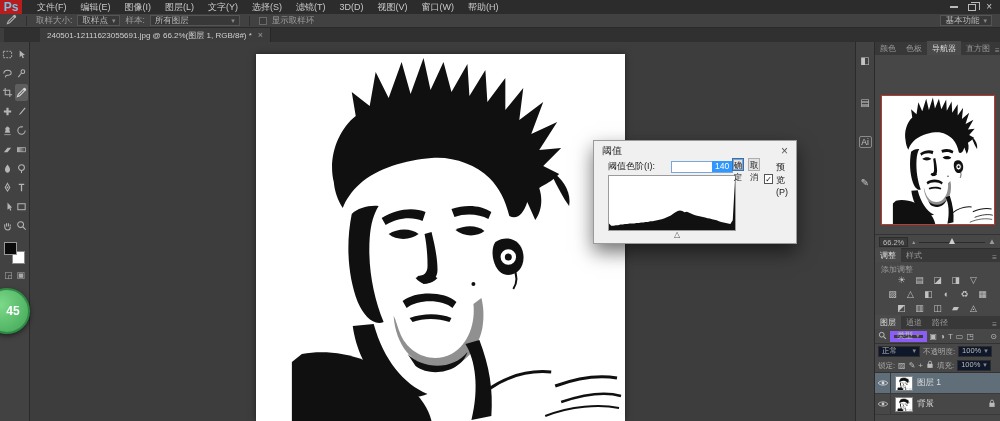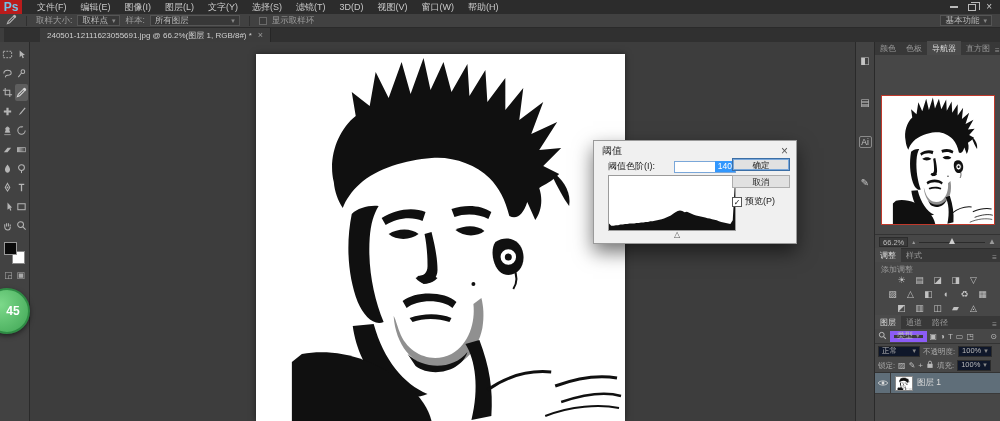--- a/index.html
+++ b/index.html
@@ -108,30 +108,30 @@
   .lthumb svg { width:100%; height:100%; display:block; }
   .layer-row .lockico { margin-left:auto; }
 
   
   .dialog { position:absolute; left:593px; top:140px; width:204px; height:104px;
     background:#f0f0f0; border:1px solid #9a9a9a; box-shadow:0 8px 18px rgba(0,0,0,.55);
     color:#222; font-size:9px; z-index:50; }
   .dlg-title { display:flex; justify-content:space-between; align-items:center; padding:3px 8px 1px;gap:36px; }
   .dlg-name { font-size:10px; color:#333; }
   .dlg-close { color:#555; font-size:12px; line-height:10px; }
-  .thr-row { margin:1px 0 2px 14px; width:128px; display:flex; justify-content:space-between;
+  .thr-row { margin:1px 0 2px 14px; width:128px; display:flex; justify-content:flex-start;
     align-items:center; gap:16px; }
   .thr-input { background:#fff; border:1px solid #7aa7d9; height:12px; display:flex; align-items:center;padding-left:40px; }
   .thr-input span { background:#3297fd; color:#fff; padding:0 3px; font-size:8.5px; line-height:11px; }
   .hist-box { margin-left:14px; width:128px; height:56px; background:#fff; border:1px solid #9b9b9b; }
   .hist-box svg { width:100%; height:100%; display:block; }
   .thr-slider { position:relative; margin-left:14px; width:128px; height:12px; }
   .thr-thumb { position:absolute; top:-1px; color:#555; font-size:8px; }
   .dlg-right { position:absolute; right:6px; top:17px; width:58px; display:flex;
-    flex-direction:column; gap:4px; }
+    flex-direction:row; gap:4px; }
   .dlg-btn { height:13px; background:#e1e1e1; border:1px solid #adadad; font-size:8.5px;
     text-align:center; line-height:12px; color:#222; }
   .dlg-btn.primary { border-color:#3b6ea5; box-shadow:inset 0 0 0 1px #7aa7d9; }
   .dlg-check { display:flex; align-items:center; gap:3px; margin-top:3px; }
   .cbox { width:10px; height:10px; background:#fff; border:1px solid #555; font-size:8px;
     line-height:9px; text-align:center; color:#111; }
 
   
   .badge { position:absolute; left:-16px; top:288px; width:46px; height:46px; border-radius:50%;
     background:radial-gradient(circle at 35% 35%, #7cd98a, #3fa554); border:2px solid #2e8b44;
@@ -480,20 +480,38 @@
             <circle cx="7" cy="5" r="1.8" fill="#ddd"></circle>
           </svg>
         </span>
       <span class="lthumb">
           <svg viewBox="0 0 370 367" preserveAspectRatio="none">
             <use href="#portrait-art"></use>
           </svg>
         </span>
       <span>图层 1</span>
     </div>
+    <div class="layer-row">
+      <span class="eye-cell">
+          <svg width="12" height="8" viewBox="0 0 14 10">
+            <path d="M1 5 C3 1.5 11 1.5 13 5 C11 8.5 3 8.5 1 5 Z" fill="none" stroke="#ccc" stroke-width="1"></path>
+            <circle cx="7" cy="5" r="1.8" fill="#ccc"></circle>
+          </svg>
+        </span>
+      <span class="lthumb">
+          <svg viewBox="0 0 370 367" preserveAspectRatio="none">
+            <use href="#portrait-art"></use>
+          </svg>
+        </span>
+      <span>背景</span>
+      <span class="lockico"><svg width="8" height="9" viewBox="0 0 10 12">
+            <rect x="1.5" y="5" width="7" height="5.5" fill="#bbb"></rect>
+            <path d="M3 5 V3.5 A2 2 0 0 1 7 3.5 V5" fill="none" stroke="#bbb" stroke-width="1.2"></path>
+          </svg></span>
+    </div>
   </div>
 
   <div class="dialog">
     <div class="dlg-title">
       <span class="dlg-name">阈值</span>
       <span class="dlg-close">×</span>
     </div>
     <div class="thr-row">
       <span>阈值色阶(I):</span>
       <span class="thr-input">

